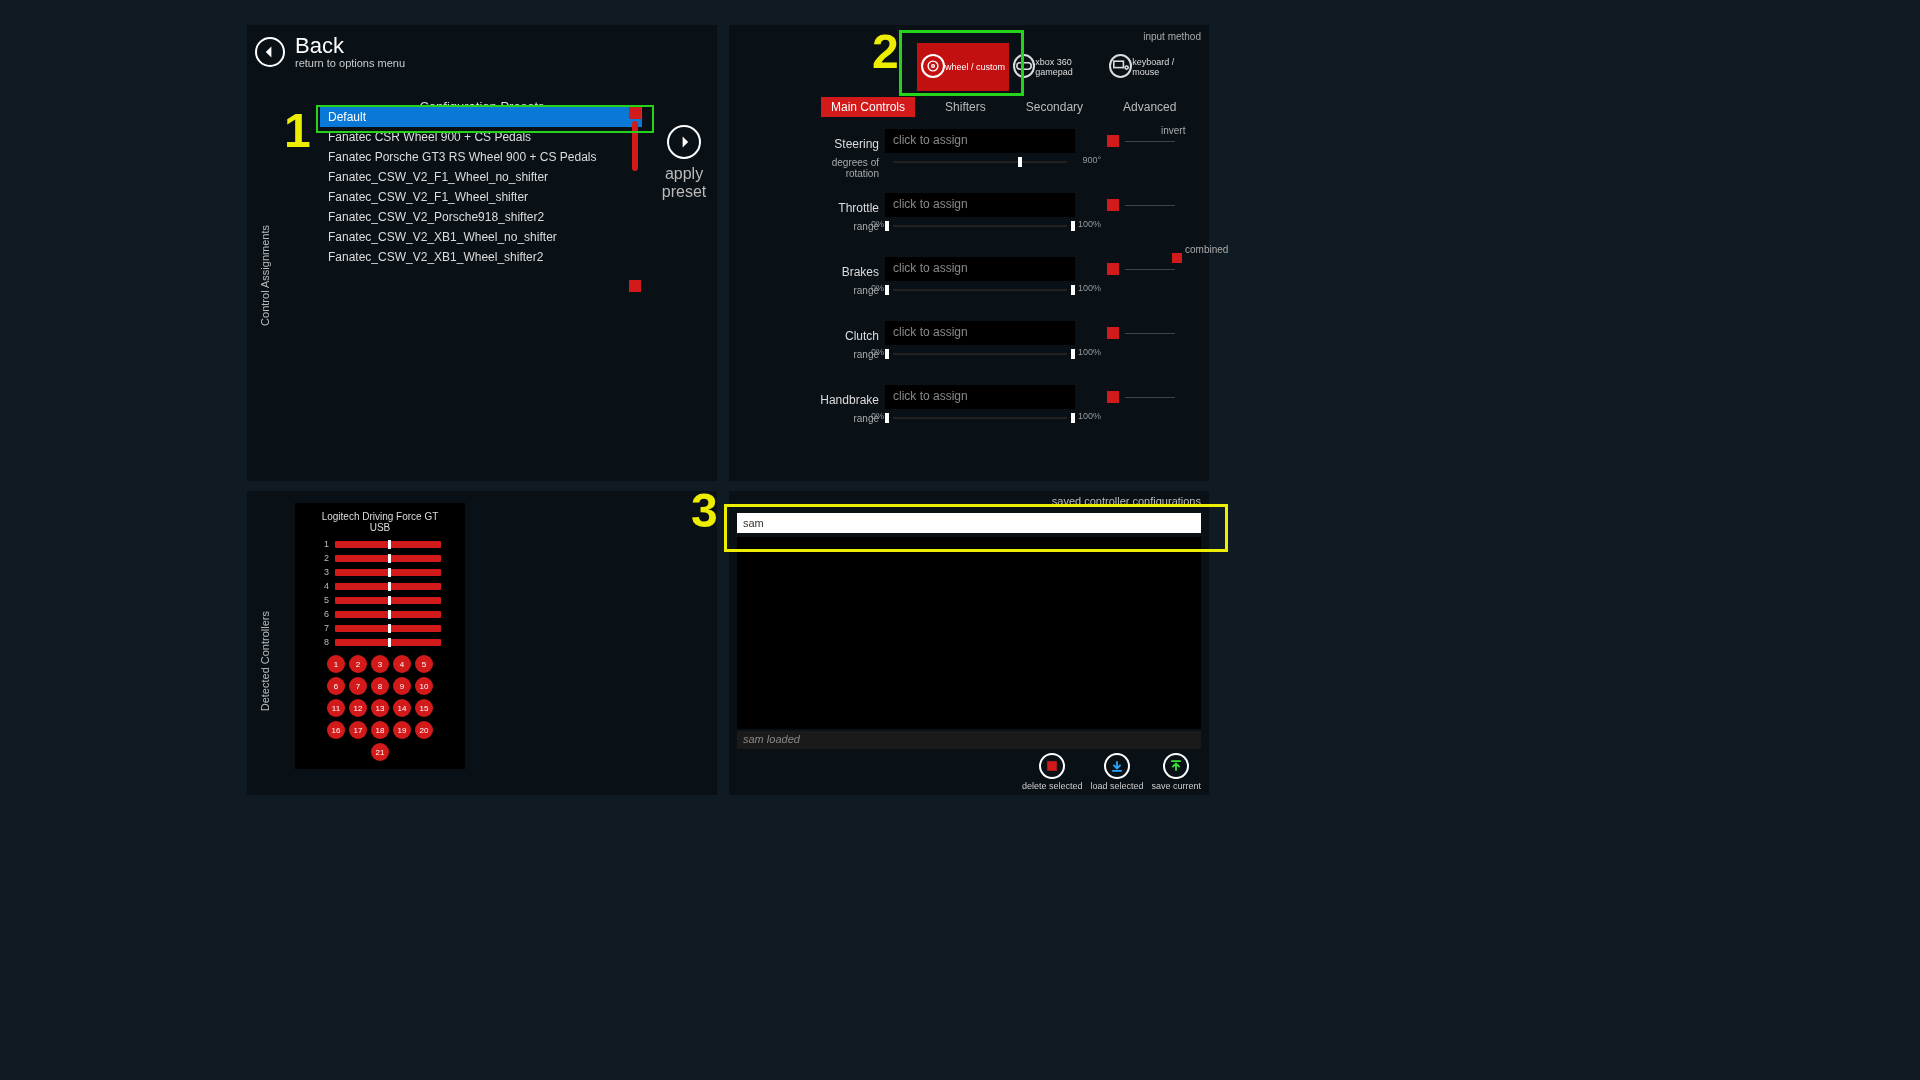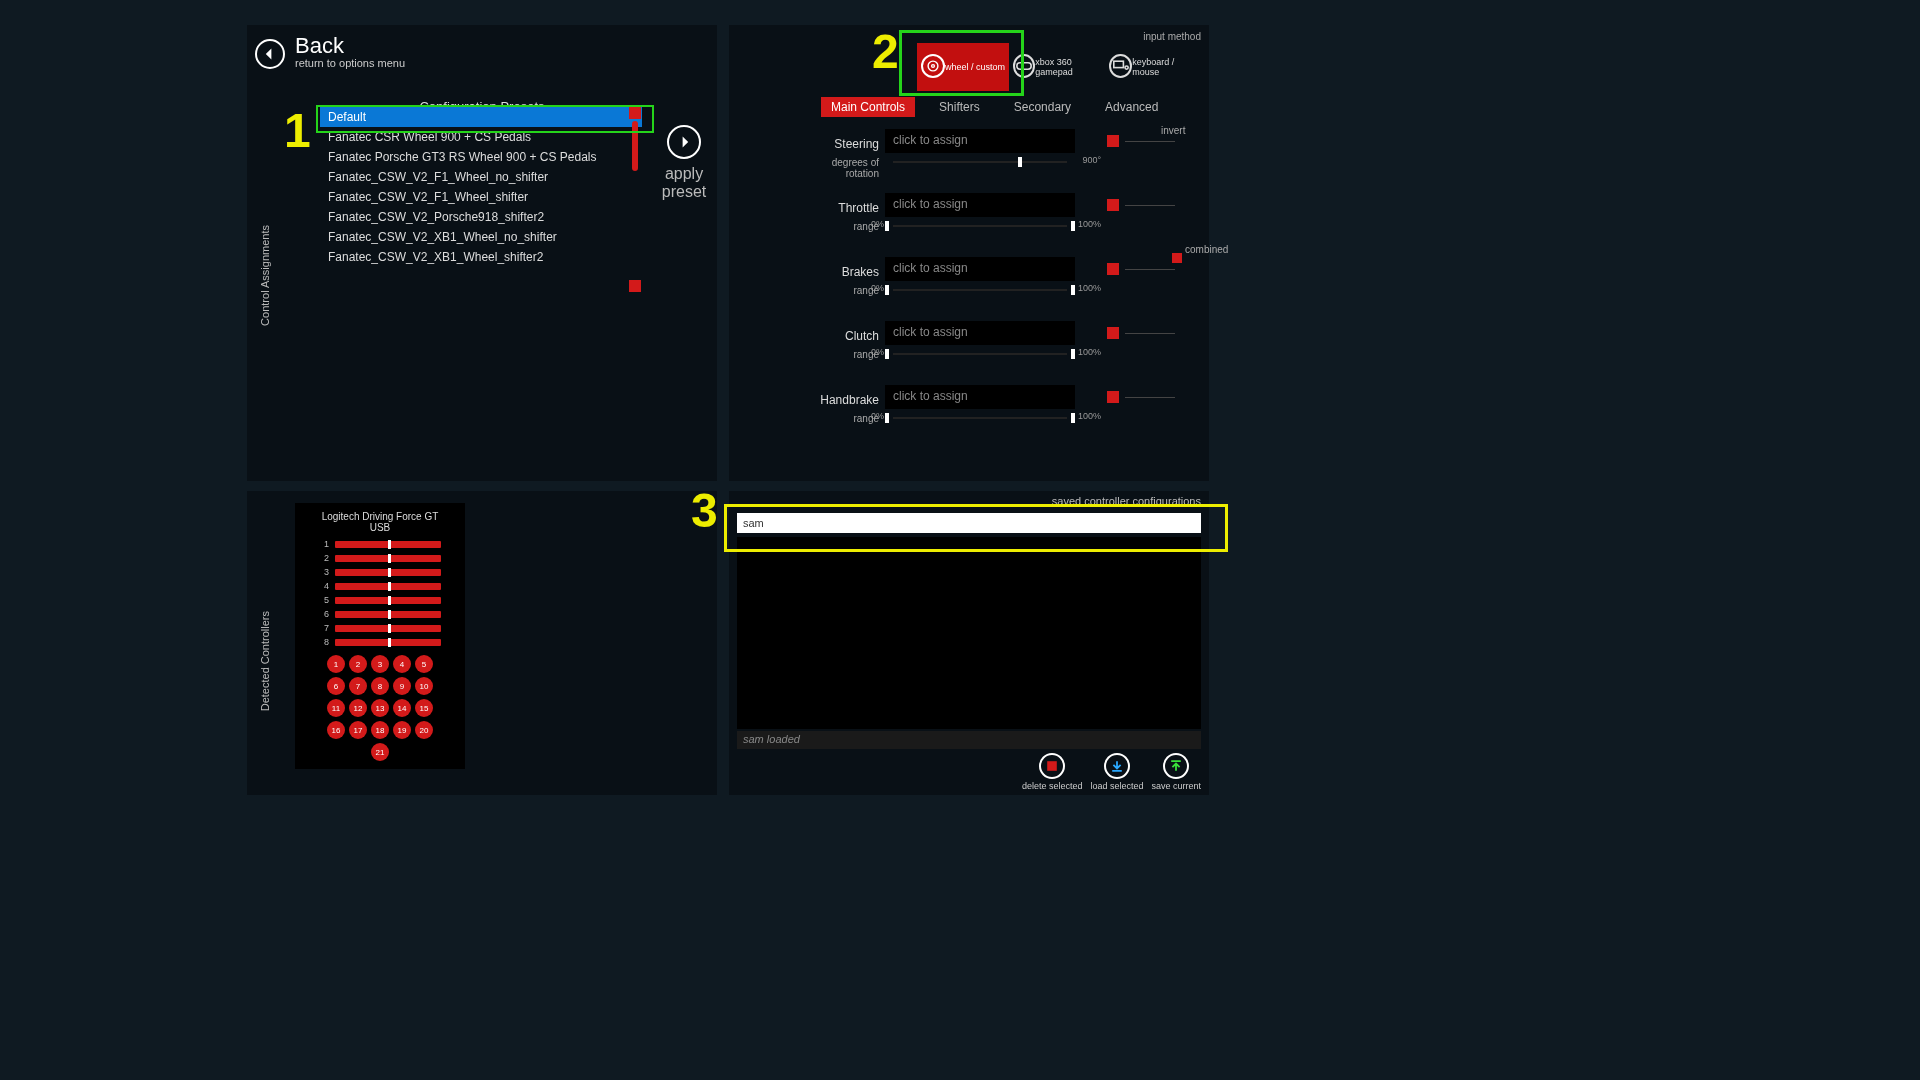--- a/index.html
+++ b/index.html
@@ -3,21 +3,21 @@
 <meta charset="utf-8">
 <style>
   html,body{margin:0;padding:0;width:1920px;height:1080px;background:#0f1a22;font-family:"Segoe UI",Arial,sans-serif;color:#ccc;overflow:hidden}
   *{box-sizing:border-box}
   .page{position:absolute;left:247px;top:25px;width:962px;height:770px}
   
   .panel{background:rgba(0,0,0,0.35);position:absolute}
   .left-panel{left:0;top:0;width:470px;height:456px}
   .right-panel{left:482px;top:0;width:480px;height:456px}
   
-  .hdr{display:flex;align-items:flex-end;gap:10px;padding:10px 8px}
+  .hdr{display:flex;align-items:center;gap:10px;padding:10px 8px}
   .hdr .circle{width:30px;height:30px;border:2px solid #fff;border-radius:50%;display:flex;align-items:center;justify-content:center}
   .hdr .circle svg{fill:#fff}
   .hdr .ttl{font-size:22px;color:#fff;line-height:1}
   .hdr .sub{font-size:11px;color:#ccc}
   
   .presets-title{text-align:center;font-size:13px;color:#ddd;margin-top:20px}
   .preset-list{position:absolute;left:73px;top:82px;width:322px;height:185px;overflow:hidden}
   .preset{height:20px;line-height:20px;font-size:12px;color:#ddd;padding:0 8px;white-space:nowrap;overflow:hidden;text-overflow:ellipsis}
   .preset.selected{background:#0a78d6;color:#fff}
   .preset-scroll{position:absolute;left:382px;top:82px;width:12px;height:185px}
@@ -29,21 +29,21 @@
   .vlabel{position:absolute;writing-mode:vertical-rl;transform:rotate(180deg);font-size:11px;color:#bbb}
   .vlabel.ca{left:12px;top:200px}
   .vlabel.dc{left:12px;top:570px}
   
   .im-label{position:absolute;right:8px;top:6px;font-size:10px;color:#aaa}
   .im-row{position:absolute;right:8px;top:18px;display:flex;gap:4px}
   .im{width:92px;height:48px;display:flex;flex-direction:row;align-items:center;justify-content:center;font-size:9px;color:#ddd}
   .im.active{background:#c20f0f;color:#fff}
   .im .ic{width:24px;height:24px;border:2px solid currentColor;border-radius:50%;display:flex;align-items:center;justify-content:center;margin-bottom:2px}
   
-  .tabs{position:absolute;left:92px;top:72px;display:flex;gap:14px;font-size:12px}
+  .tabs{position:absolute;left:92px;top:72px;display:flex;gap:20px;font-size:12px}
   .tab{padding:3px 10px;color:#bbb}
   .tab.active{background:#d31a1a;color:#fff}
   
   .ctrls{position:absolute;left:60px;top:104px;width:405px}
   .ctrl{position:relative;height:64px}
   .ctrl label{position:absolute;left:0;top:8px;width:90px;text-align:right;font-size:12px;color:#ddd}
   .assign{position:absolute;left:96px;top:0;width:190px;height:24px;background:#000;color:#888;font-size:12px;padding:4px 8px}
   .range{position:absolute;left:96px;top:28px;width:190px;height:10px}
   .range .bar{position:absolute;left:8px;right:8px;top:4px;height:2px;background:#222}
   .range .knob{position:absolute;top:0;width:4px;height:10px;background:#fff}

